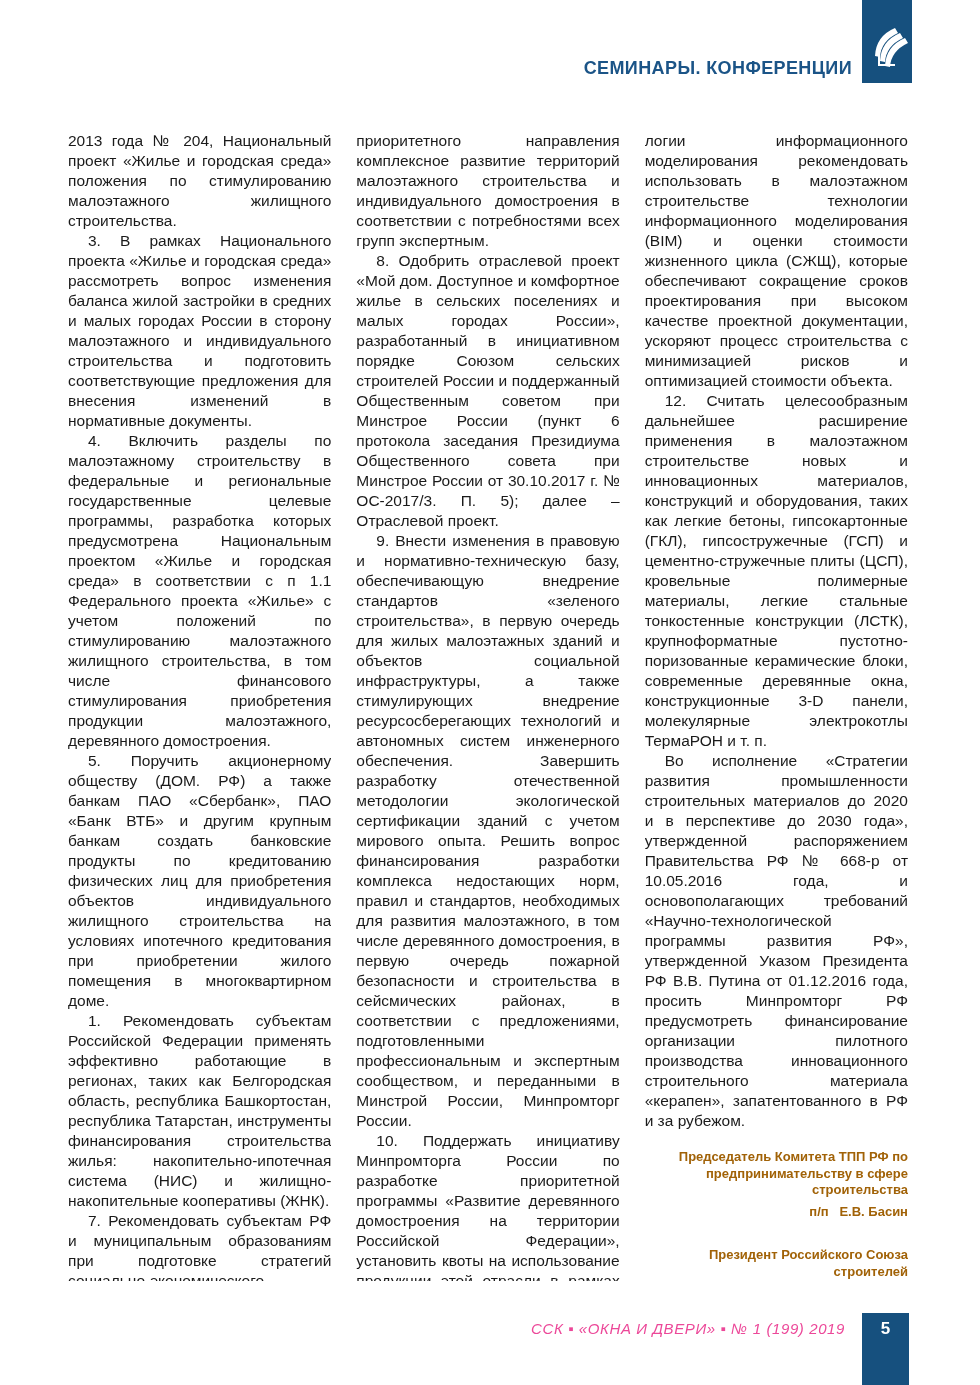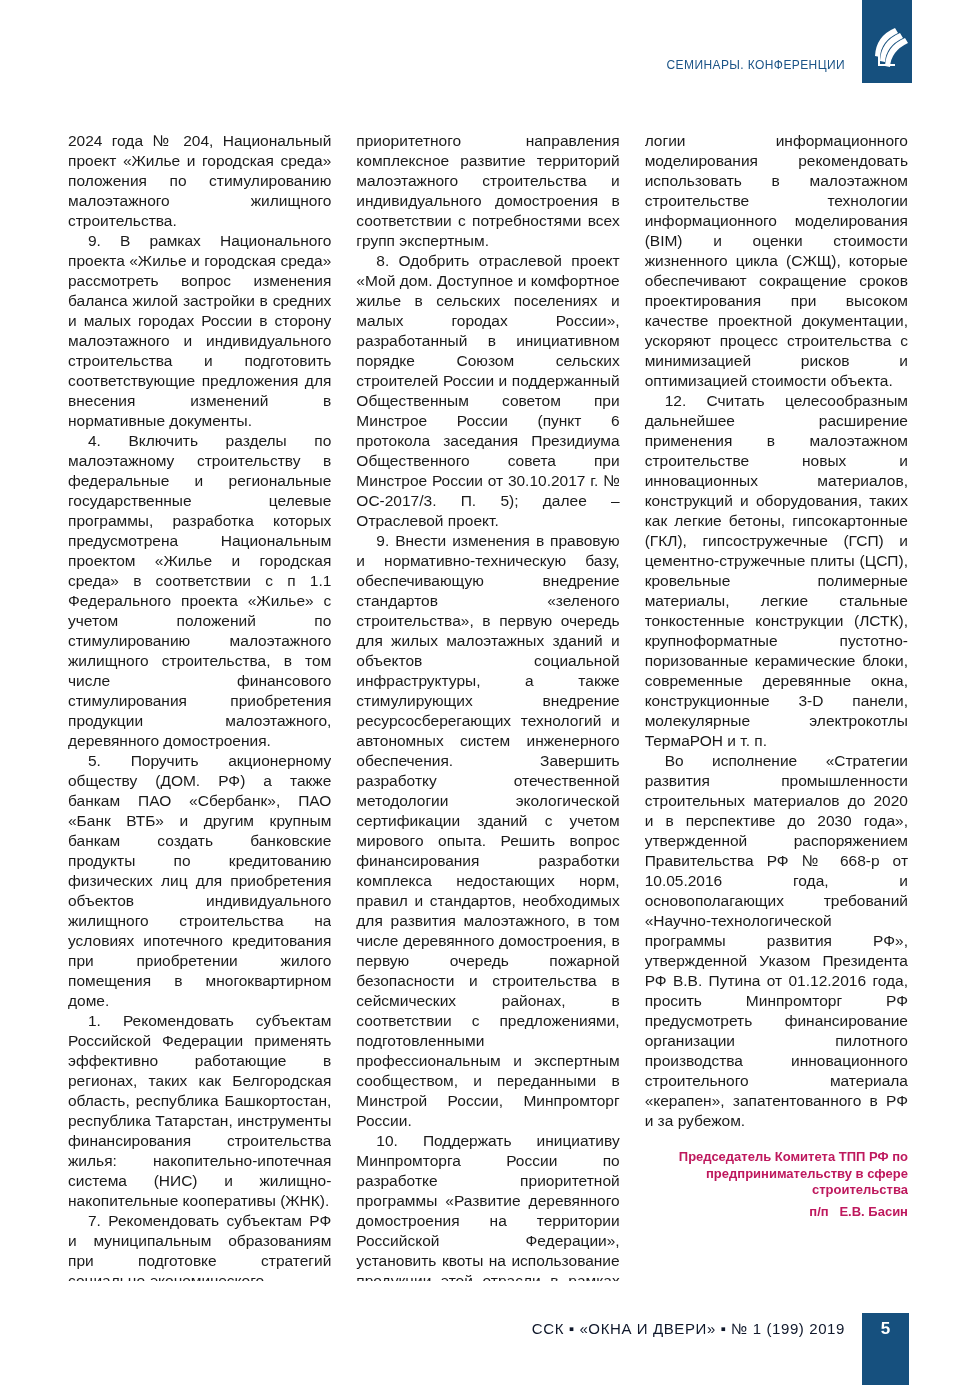--- a/index.html
+++ b/index.html
@@ -7,22 +7,22 @@
     position:relative;
     width:980px;height:1385px;
     background:#ffffff;
     font-family:"Liberation Sans", sans-serif;
     color:#1a1a1a;
     overflow:hidden;
   }
   
   .section-title{
     position:absolute;
-    top:58px;right:135px;
-    font-size:12px;font-weight:normal;
+    top:58px;right:128px;
+    font-size:18px;font-weight:bold;
     letter-spacing:0.4px;
     color:#1b5487;
     white-space:nowrap;
   }
   .logo-box{
     position:absolute;
     left:862px;top:0;
     width:50px;height:83px;
     background:#16507e;
   }
@@ -47,32 +47,33 @@
     text-align:justify;
   }
   .col p.ind{text-indent:20px;}
   
   .signatures{
     margin-top:18px;
     text-align:right;
     font-weight:bold;
     font-size:13px;
     line-height:16.5px;
-    color:#be185d;
+    color:#a16207;
   }
   .signature{margin-bottom:27px;}
   .signature .sig-name{margin-top:5px;text-align:right;}
   
   .footer-line{
     position:absolute;
     top:1320px;right:135px;
     font-size:15px;
     letter-spacing:0.6px;
-    color:#0f172a;
+    color:#ec4899;
     white-space:nowrap;
+    font-style:italic;
   }
   .page-number-box{
     position:absolute;
     left:862px;top:1313px;
     width:47px;height:72px;
     background:#16507e;
     color:#ffffff;
     font-weight:bold;
     font-size:17px;
     text-align:center;
@@ -93,22 +94,22 @@
       <path d="M13 56 Q14 36 33 28 L36 33 Q19 41 18 57 Z" fill="#ffffff"></path>
       <path d="M18 61 Q19 41 38 33 L41 38 Q24 46 23 62 Z" fill="#ffffff"></path>
       <path d="M23 66 Q24 46 43 38 L46 43 Q29 51 28 67 Z" fill="#ffffff"></path>
       <path d="M16 52 L16 66 L33 66 L33 64 L18 64 L18 52 Z" fill="#ffffff"></path>
     </svg>
   </div>
 
   <div class="cols">
 
     <div class="col">
-      <p>2024 года № 204, Национальный проект «Жилье и городская среда» положения по стимулированию малоэтажного жилищного строительства.</p>
-      <p class="ind">9. В рамках Национального проекта «Жилье и городская среда» рассмотреть вопрос изменения баланса жилой застройки в средних и малых городах России в сторону малоэтажного и индивидуального строительства и подготовить соответствующие предложения для внесения изменений в нормативные документы.</p>
+      <p>2013 года № 204, Национальный проект «Жилье и городская среда» положения по стимулированию малоэтажного жилищного строительства.</p>
+      <p class="ind">3. В рамках Национального проекта «Жилье и городская среда» рассмотреть вопрос изменения баланса жилой застройки в средних и малых городах России в сторону малоэтажного и индивидуального строительства и подготовить соответствующие предложения для внесения изменений в нормативные документы.</p>
       <p class="ind">4. Включить разделы по малоэтажному строительству в федеральные и региональные государственные целевые программы, разработка которых предусмотрена Национальным проектом «Жилье и городская среда» в соответствии с п 1.1 Федерального проекта «Жилье» с учетом положений по стимулированию малоэтажного жилищного строительства, в том числе финансового стимулирования приобретения продукции малоэтажного, деревянного домостроения.</p>
       <p class="ind">5. Поручить акционерному обществу (ДОМ. РФ) а также банкам ПАО «Сбербанк», ПАО «Банк ВТБ» и другим крупным банкам создать банковские продукты по кредитованию физических лиц для приобретения объектов индивидуального жилищного строительства на условиях ипотечного кредитования при приобретении жилого помещения в многоквартирном доме.</p>
       <p class="ind">1. Рекомендовать субъектам Российской Федерации применять эффективно работающие в регионах, таких как Белгородская область, республика Башкортостан, республика Татарстан, инструменты финансирования строительства жилья: накопительно-ипотечная система (НИС) и жилищно-накопительные кооперативы (ЖНК).</p>
       <p class="ind">7. Рекомендовать субъектам РФ и муниципальным образованиям при подготовке стратегий социально-экономического развития, документов территориального планирования и правил землепользования и застройки выделять в качестве</p>
     </div>
 
     <div class="col">
       <p>приоритетного направления комплексное развитие территорий малоэтажного строительства и индивидуального домостроения в соответствии с потребностями всех групп экспертным.</p>
       <p class="ind">8. Одобрить отраслевой проект «Мой дом. Доступное и комфортное жилье в сельских поселениях и малых городах России», разработанный в инициативном порядке Союзом сельских строителей России и поддержанный Общественным советом при Минстрое России (пункт 6 протокола заседания Президиума Общественного совета при Минстрое России от 30.10.2017 г. № ОС-2017/3. П. 5); далее – Отраслевой проект.</p>
       <p class="ind">9. Внести изменения в правовую и нормативно-техническую базу, обеспечивающую внедрение стандартов «зеленого строительства», в первую очередь для жилых малоэтажных зданий и объектов социальной инфраструктуры, а также стимулирующих внедрение ресурсосберегающих технологий и автономных систем инженерного обеспечения. Завершить разработку отечественной методологии экологической сертификации зданий с учетом мирового опыта. Решить вопрос финансирования разработки комплекса недостающих норм, правил и стандартов, необходимых для развития малоэтажного, в том числе деревянного домостроения, в первую очередь пожарной безопасности и строительства в сейсмических районах, в соответствии с предложениями, подготовленными профессиональным и экспертным сообществом, и переданными в Минстрой России, Минпромторг России.</p>
@@ -119,20 +120,24 @@
     <div class="col">
       <p>логии информационного моделирования рекомендовать использовать в малоэтажном строительстве технологии информационного моделирования (BIM) и оценки стоимости жизненного цикла (СЖЩ), которые обеспечивают сокращение сроков проектирования при высоком качестве проектной документации, ускоряют процесс строительства с минимизацией рисков и оптимизацией стоимости объекта.</p>
       <p class="ind">12. Считать целесообразным дальнейшее расширение применения в малоэтажном строительстве новых и инновационных материалов, конструкций и оборудования, таких как легкие бетоны, гипсокартонные (ГКЛ), гипсостружечные (ГСП) и цементно-стружечные плиты (ЦСП), кровельные полимерные материалы, легкие стальные тонкостенные конструкции (ЛСТК), крупноформатные пустотно-поризованные керамические блоки, современные деревянные окна, конструкционные 3-D панели, молекулярные электрокотлы ТермаРОН и т. п.</p>
       <p class="ind">Во исполнение «Стратегии развития промышленности строительных материалов до 2020 и в перспективе до 2030 года», утвержденной распоряжением Правительства РФ № 668-р от 10.05.2016 года, и основополагающих требований «Научно-технологической программы развития РФ», утвержденной Указом Президента РФ В.В. Путина от 01.12.2016 года, просить Минпромторг РФ предусмотреть финансирование организации пилотного производства инновационного строительного материала «керапен», запатентованного в РФ и за рубежом.</p>
 
       <div class="signatures">
         <div class="signature">
           <div class="sig-title">Председатель Комитета ТПП РФ по предпринимательству в сфере строительства</div>
           <div class="sig-name">п/п&nbsp;&nbsp;&nbsp;Е.В. Басин</div>
         </div>
+        <div class="signature">
+          <div class="sig-title">Президент Российского Союза строителей</div>
+
+        </div>
 
       </div>
     </div>
 
   </div>
 
   <div class="footer-line">ССК ▪ «ОКНА И ДВЕРИ» ▪ № 1 (199) 2019</div>
 
   <div class="page-number-box">
     <span>5</span>

